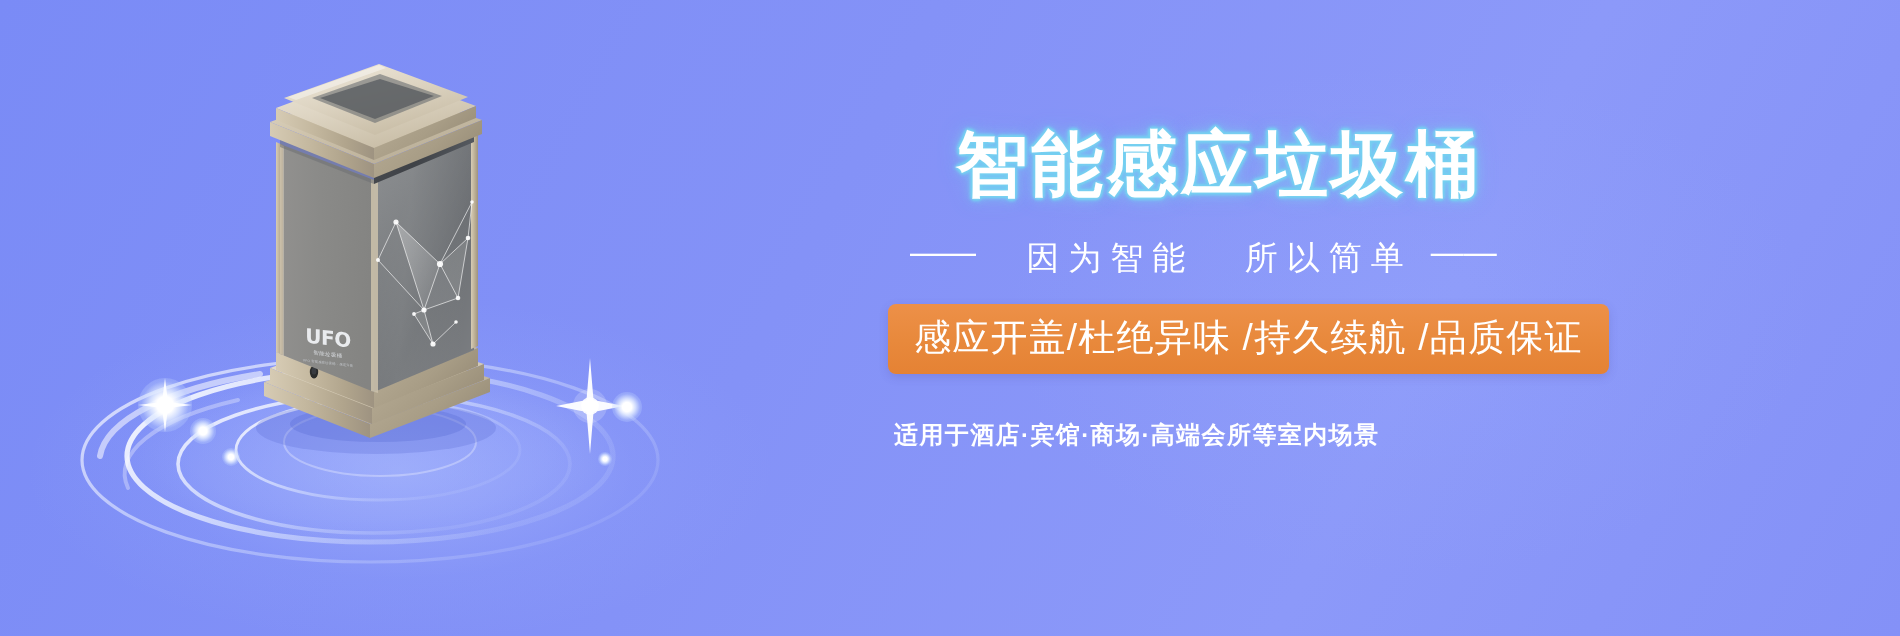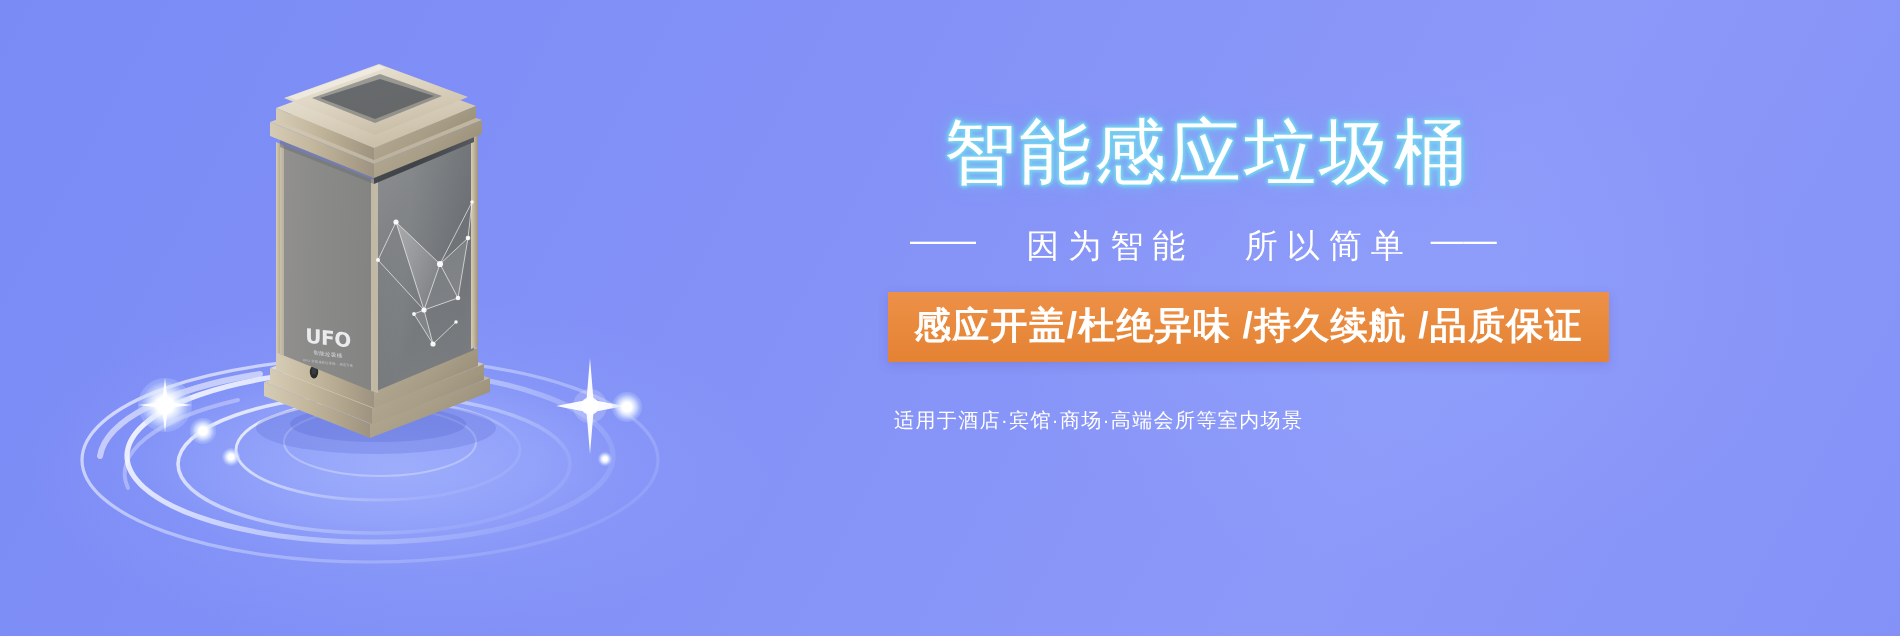--- a/index.html
+++ b/index.html
@@ -108,24 +108,24 @@
 
   
   .copy {
     position: absolute;
     left: 888px;
     top: 112px;
     width: 960px;
   }
 
   .headline {
-    margin: 0;
+    margin: 12px;
     padding: 0 0 0 56px;
     font-size: 72px;
-    font-weight: 400;
+    font-weight: 700;
     line-height: 1.12;
     color: #ffffff;
     letter-spacing: 3px;
     white-space: nowrap;
     text-shadow:
        0 0 2px #7fd4f2,
        0 0 5px #6fcdf0,
        2px 0 3px #7ad1f1,
       -2px 0 3px #7ad1f1,
        0 2px 3px #7ad1f1,
@@ -149,35 +149,35 @@
     display: inline-block;
     vertical-align: 0.18em;
   }
   .subline .gap { display: inline-block; width: 14px; }
 
   .badge {
     display: inline-block;
     margin: 25px 0 0 0;
     padding: 12px 26px 14px 26px;
     background: linear-gradient(180deg, #ed9048 0%, #e8893c 52%, #e58234 100%);
-    border-radius: 0;
+    border-radius: 8px;
     font-size: 37px;
-    font-weight: 700;
+    font-weight: 400;
     color: #ffffff;
     letter-spacing: 1.2px;
     white-space: nowrap;
     line-height: 1.18;
     box-shadow: 0 3px 10px rgba(70,60,140,0.18);
   }
 
   .tagline {
     margin: 45px 0 0 0;
     padding-left: 6px;
-    font-size: 20px;
-    font-weight: 400;
+    font-size: 24px;
+    font-weight: 700;
     color: #ffffff;
     letter-spacing: 1.4px;
     white-space: nowrap;
     line-height: 1.3;
   }
 </style>
 </head>
 <body>
 
 <div id="banner">

